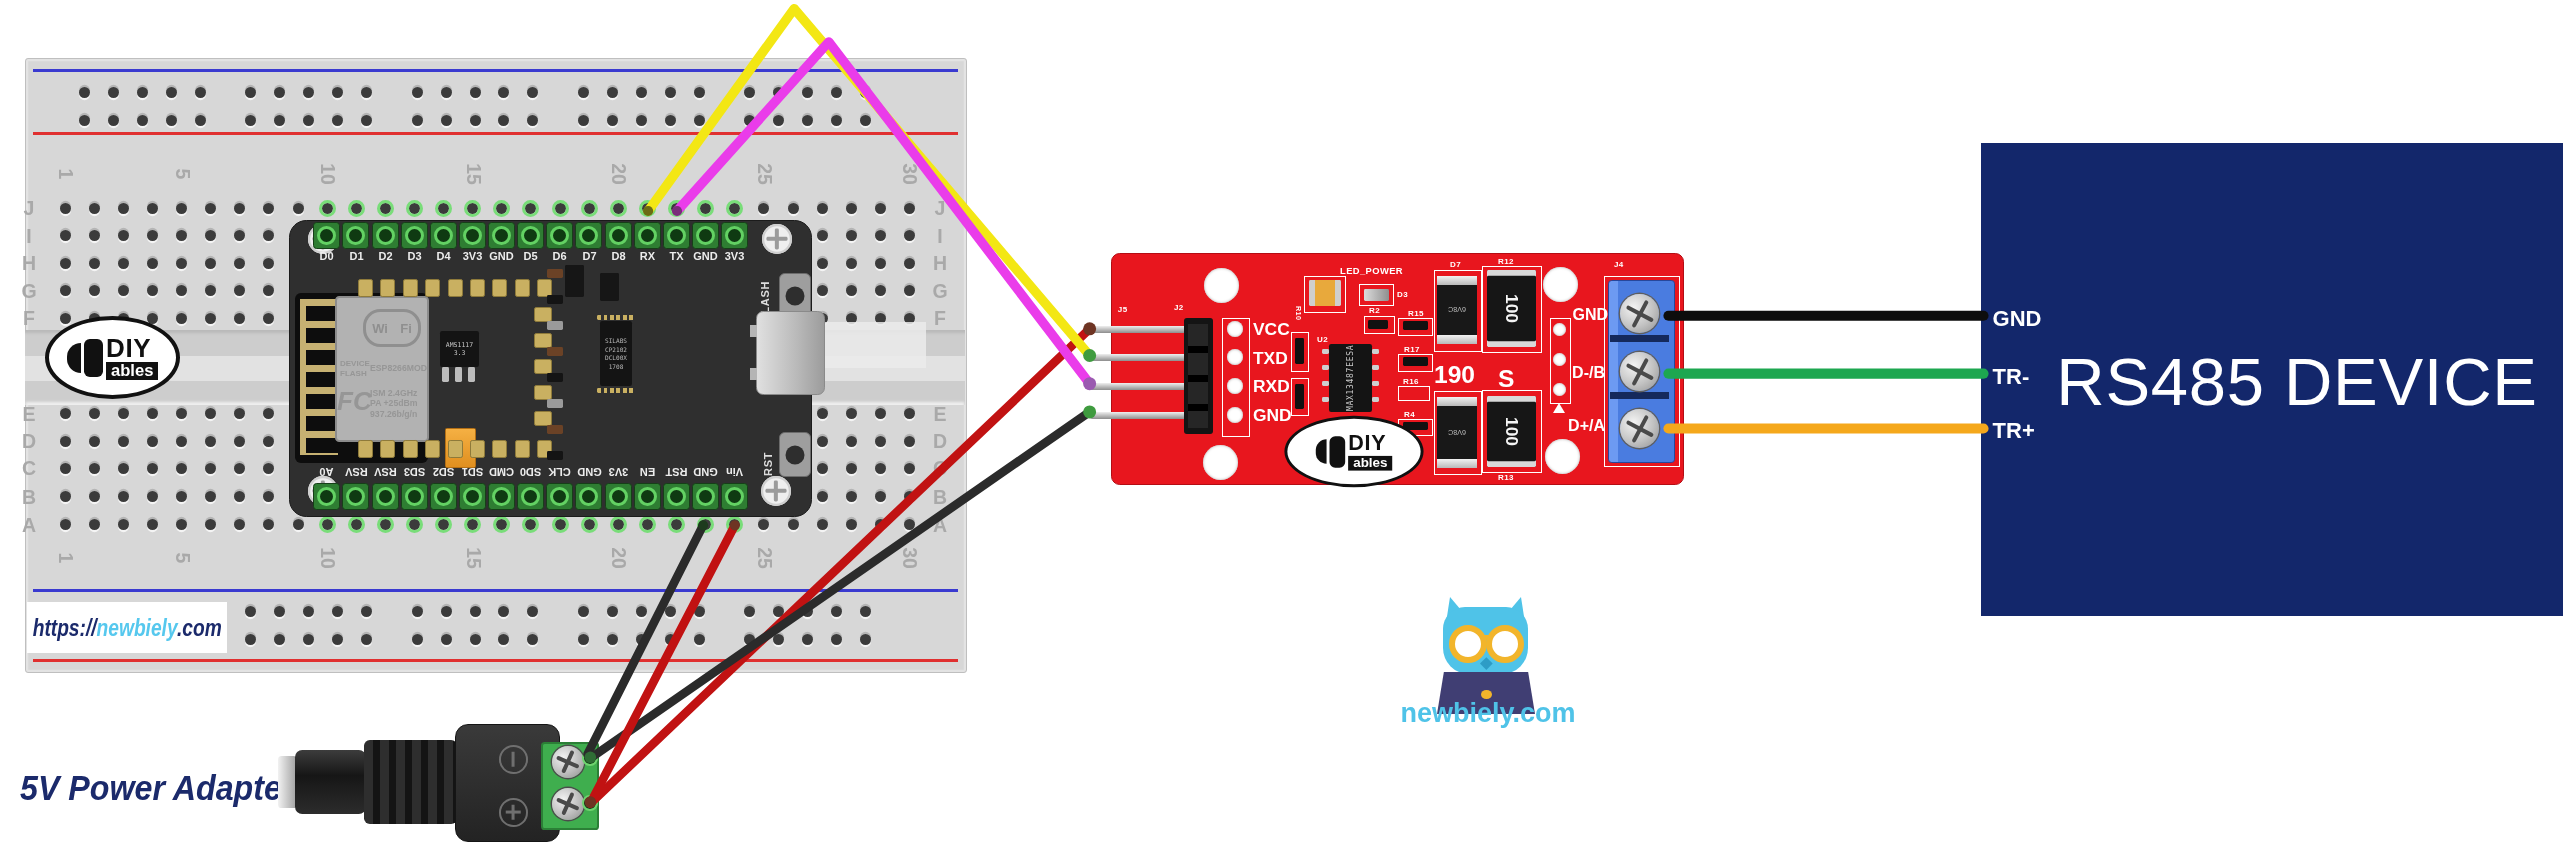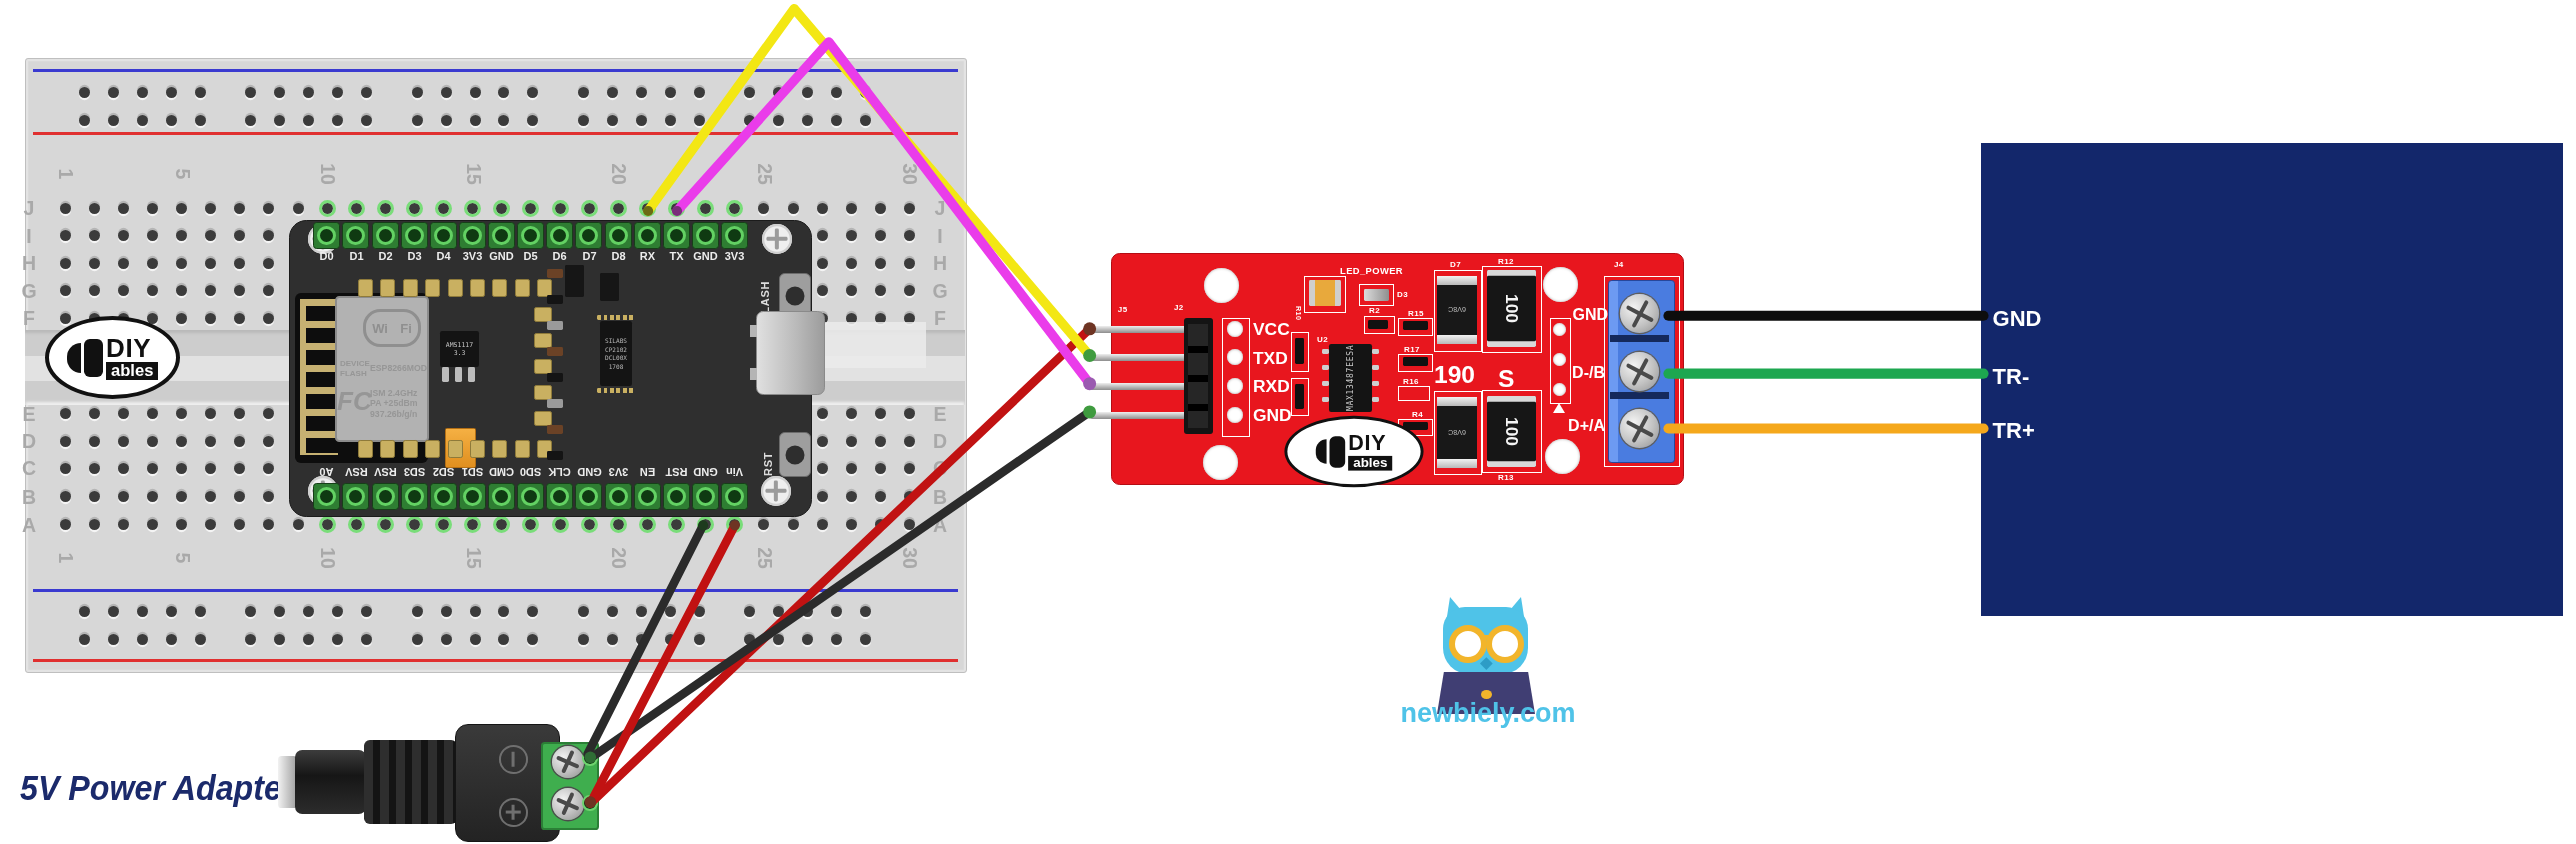--- a/index.html
+++ b/index.html
@@ -755,21 +755,21 @@
     <div class="smd" style="left:260px;top:143px;width:7.2px;height:5px;background:#cfcfcf"></div>
 
     <div class="ref" style="left:296px;top:55px">R15</div>
     <div class="silk" style="left:286px;top:64px;width:33px;height:16px"></div>
     <div class="smd" style="left:291px;top:67px;width:24.6px;height:8.7px;background:#111"></div>
     <div class="ref" style="left:292px;top:91px">R17</div>
     <div class="silk" style="left:286px;top:100px;width:33px;height:16px"></div>
     <div class="smd" style="left:291px;top:103px;width:24.6px;height:8.7px;background:#111"></div>
     <div class="ref" style="left:291px;top:123px">R16</div>
     <div class="silk" style="left:286px;top:132px;width:30px;height:13px"></div>
-    <div class="ref" style="left:300px;top:156px">R4</div>
+    <div class="ref" style="left:292px;top:156px">R4</div>
     <div class="silk" style="left:286px;top:165px;width:33px;height:14.5px"></div>
     <div class="smd" style="left:291px;top:168px;width:24.6px;height:8px;background:#111"></div>
 
     <div class="ref" style="left:338px;top:5.8px">D7</div>
     <div class="silk" style="left:322px;top:16px;width:46px;height:80px"></div>
     <div class="dbody" style="left:325px;top:22px;width:40px;height:68px">
       <div class="dstripe" style="top:0"></div>
         <div class="dstripe" style="bottom:0;top:auto"></div>
       <div class="v68">6V8C</div>
     </div>
@@ -818,35 +818,41 @@
     </div>
     <div class="screw" style="left:508px;top:40px"></div>
     <div class="screw" style="left:508px;top:98px"></div>
     <div class="screw" style="left:508px;top:155px"></div>
   </div>
 
   <div class="abs devbox" style="background: rgb(19, 39, 107);">
     <div class="dlbl" style="left:11.6px;top:163px">GND</div>
     <div class="dlbl" style="left:11.6px;top:221px">TR-</div>
     <div class="dlbl" style="left:11.6px;top:275px">TR+</div>
+    <div class="devtitle">RS485 DEVICE</div>
   </div>
 
   <div class="pwrlbl abs" style="color: rgb(27, 42, 107);">5V Power Adapter</div>
   <div class="abs jacktip"></div>
   <div class="abs jackcyl"></div>
   <div class="abs jackcone"></div>
   <div class="abs jackbody"></div>
   <div class="sym minus" style="left:499px;top:745px"></div>
   <div class="sym plus" style="left:499px;top:798px"></div>
   <div class="abs gterm" style="background: rgb(63, 174, 78);"></div>
   <div class="gscrew" style="left:552px;top:746px"></div>
   <div class="gscrew" style="left:552px;top:788px"></div>
   <div class="gwhole" style="left:584px;top:752px"></div>
   <div class="gwhole" style="left:584px;top:797px"></div>
 
+  <div class="abs urlbox">
+    <span class="urltxt">
+      <span id="url-prefix" style="color: rgb(27, 42, 107);">https://</span><span id="url-name" style="color: rgb(86, 200, 238);">newbiely</span><span id="url-suffix" style="color: rgb(27, 42, 107);">.com</span>
+    </span>
+  </div>
 
   <div class="abs" style="left:1437px;top:597px;width:101px;height:127px">
     <div class="abs" style="left:8.7px;top:0;width:0;height:0;border-bottom:26px solid #4fc3e8;border-left:4.3px solid transparent;border-right:22px solid transparent"></div>
     <div class="abs" style="left:62px;top:0;width:0;height:0;border-bottom:26px solid #4fc3e8;border-left:22px solid transparent;border-right:4.3px solid transparent"></div>
     <div class="abs" style="left:5.8px;top:10px;width:85px;height:67px;background:#4fc3e8;border-radius:22px 22px 26px 26px"></div>
     <div class="abs" style="left:39px;top:38px;width:11.6px;height:5px;background:#f2b52b"></div>
     <div class="abs" style="left:11.6px;top:27.5px;width:26px;height:26px;background:#fff;border:6.5px solid #f2b52b;border-radius:50%"></div>
     <div class="abs" style="left:49px;top:27.5px;width:26px;height:26px;background:#fff;border:6.5px solid #f2b52b;border-radius:50%"></div>
     <div class="abs" style="left:45px;top:62px;width:8.7px;height:8.7px;background:#2e9cc6;transform:rotate(45deg)"></div>
     <div class="abs" style="left:0;top:75px;width:98px;height:42px;background:#403e73;clip-path:polygon(7% 0,93% 0,100% 100%,0 100%)"></div>

